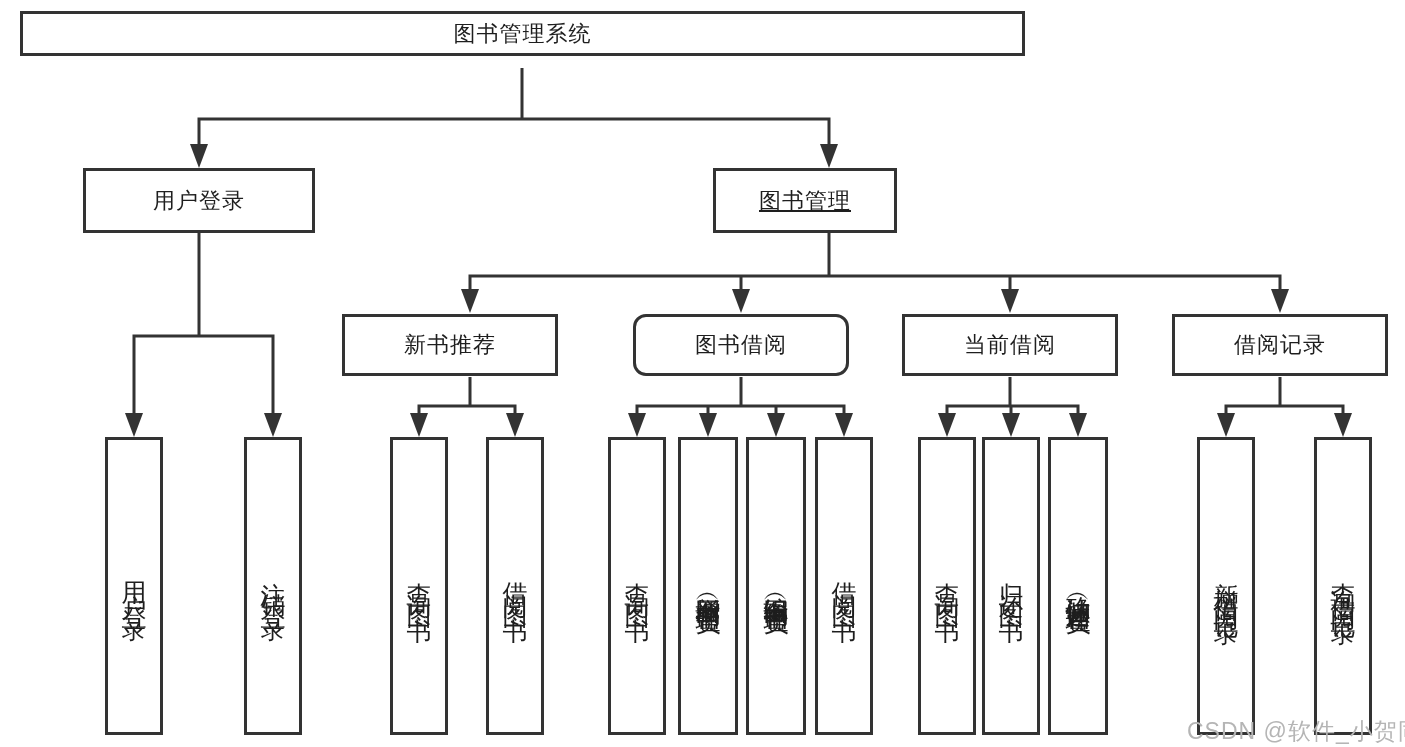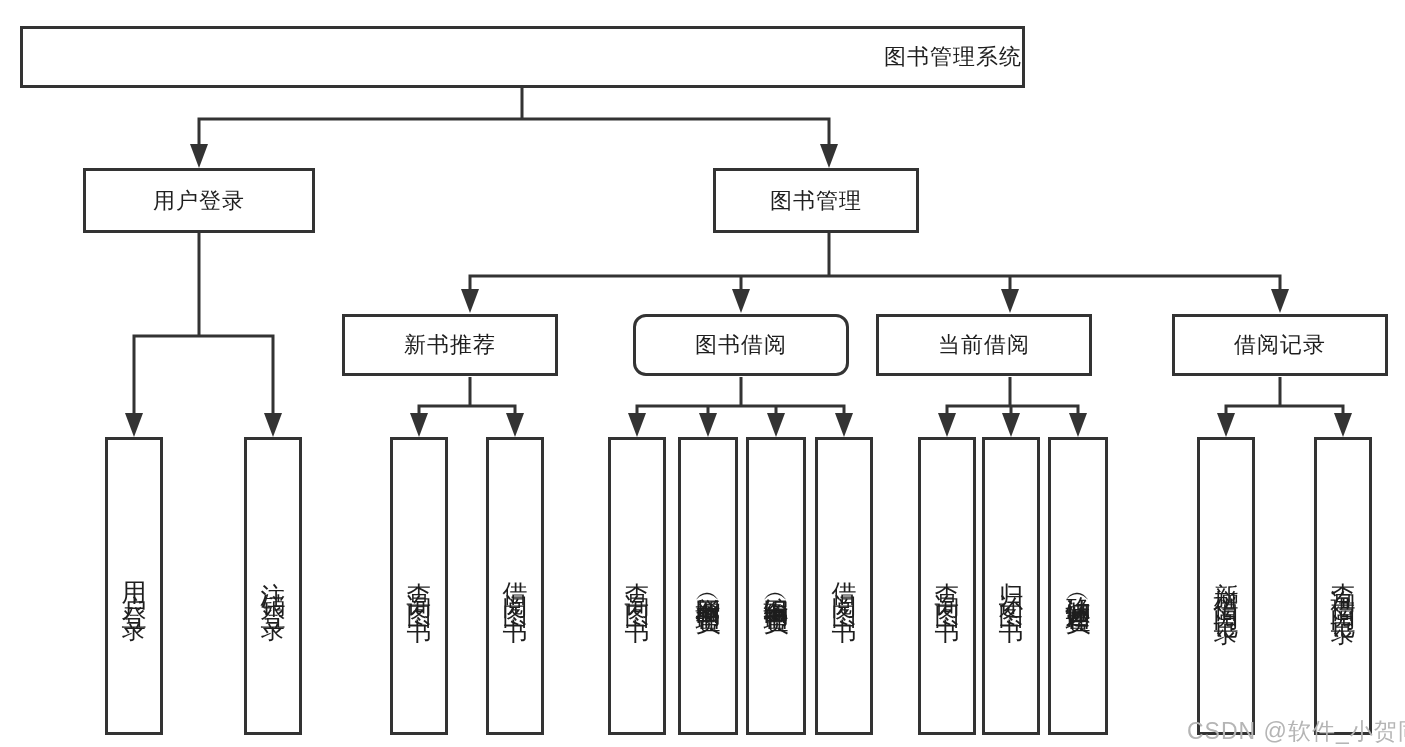--- a/index.html
+++ b/index.html
@@ -92,38 +92,38 @@
       <polygon points="767,413 785,413 776,437"></polygon>
       <polygon points="835,413 853,413 844,437"></polygon>
       <polygon points="938,413 956,413 947,437"></polygon>
       <polygon points="1002,413 1020,413 1011,437"></polygon>
       <polygon points="1069,413 1087,413 1078,437"></polygon>
       <polygon points="1217,413 1235,413 1226,437"></polygon>
       <polygon points="1334,413 1352,413 1343,437"></polygon>
     </g>
   </svg>
 
-  <div class="box hlabel" style="left:20px;top:26px;width:1005px;height:62px;justify-content:flex-end;">
+  <div class="box hlabel" style="left:20px;top:11px;width:1005px;height:45px;">
     <span>图书管理系统</span>
   </div>
 
   <div class="box hlabel" style="left:83px;top:168px;width:232px;height:65px;">
     <span>用户登录</span>
   </div>
-  <div class="box hlabel" style="left:713px;top:168px;width:206px;height:65px;">
+  <div class="box hlabel" style="left:713px;top:168px;width:184px;height:65px;text-decoration:underline;">
     <span>图书管理</span>
   </div>
 
   <div class="box hlabel l3" style="left:342px;">
     <span>新书推荐</span>
   </div>
   <div class="box hlabel l3" style="left:633px;border-radius:13px;">
     <span>图书借阅</span>
   </div>
-  <div class="box hlabel l3" style="left:876px;">
+  <div class="box hlabel l3" style="left:902px;">
     <span>当前借阅</span>
   </div>
   <div class="box hlabel l3" style="left:1172px;">
     <span>借阅记录</span>
   </div>
 
   <div class="box leaf" style="left:105px;">
     <span class="vtext sp-wide">用户登录</span>
   </div>
   <div class="box leaf" style="left:244px;">

